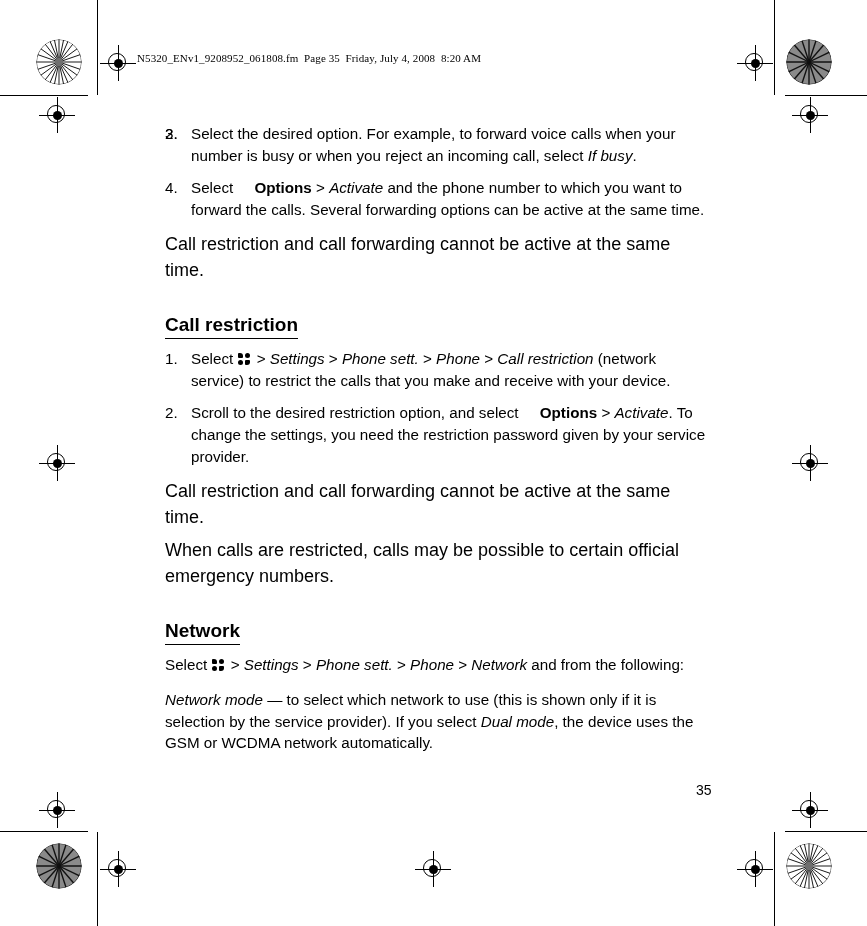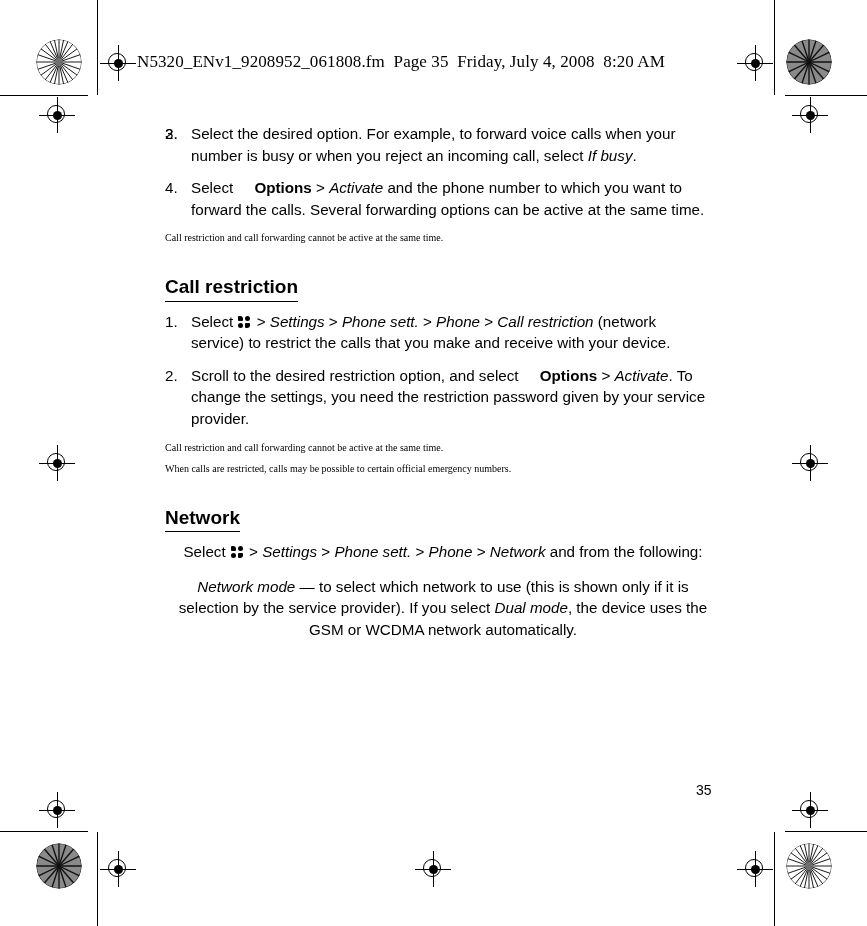--- a/index.html
+++ b/index.html
@@ -62,21 +62,21 @@
     overflow: hidden;
   }
   .starburst svg { display: block; }
 
   
   .file-header {
     position: absolute;
     left: 137px;
     top: 52px;
     font-family: "Liberation Serif", serif;
-    font-size: 17px;
+    font-size: 11px;
     letter-spacing: 0.1px;
     white-space: pre;
     color: #000;
   }
 
   
   .content {
     position: absolute;
     left: 165px;
     top: 112px;
@@ -97,30 +97,28 @@
   }
   .olist li .num {
     position: absolute;
     left: 0;
     top: 0;
     width: 20px;
     text-align: left;
   }
 
   p.note {
-    font-size: 10px;
+    font-size: 18px;
     line-height: 1.45;
     margin: 7px 0 0 0;
-    font-family: Liberation Serif, serif;
   }
   p.body {
     font-size: 15.2px;
     line-height: 1.42;
-    margin: 0 0 13px 8px;
-    text-align: center;
+    margin: 0 0 13px 0;
   }
 
   h2.section {
     font-size: 19px;
     font-weight: bold;
     margin: 30px 0 9px 0;
     padding-bottom: 2px;
     display: inline-block;
     border-bottom: 1.6px solid #000;
     line-height: 1.2;

